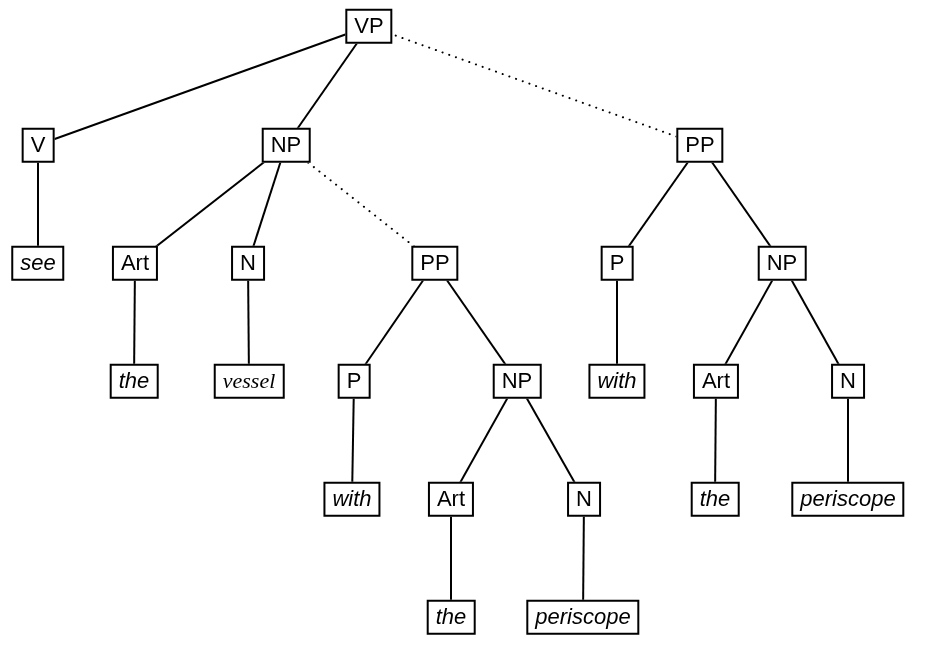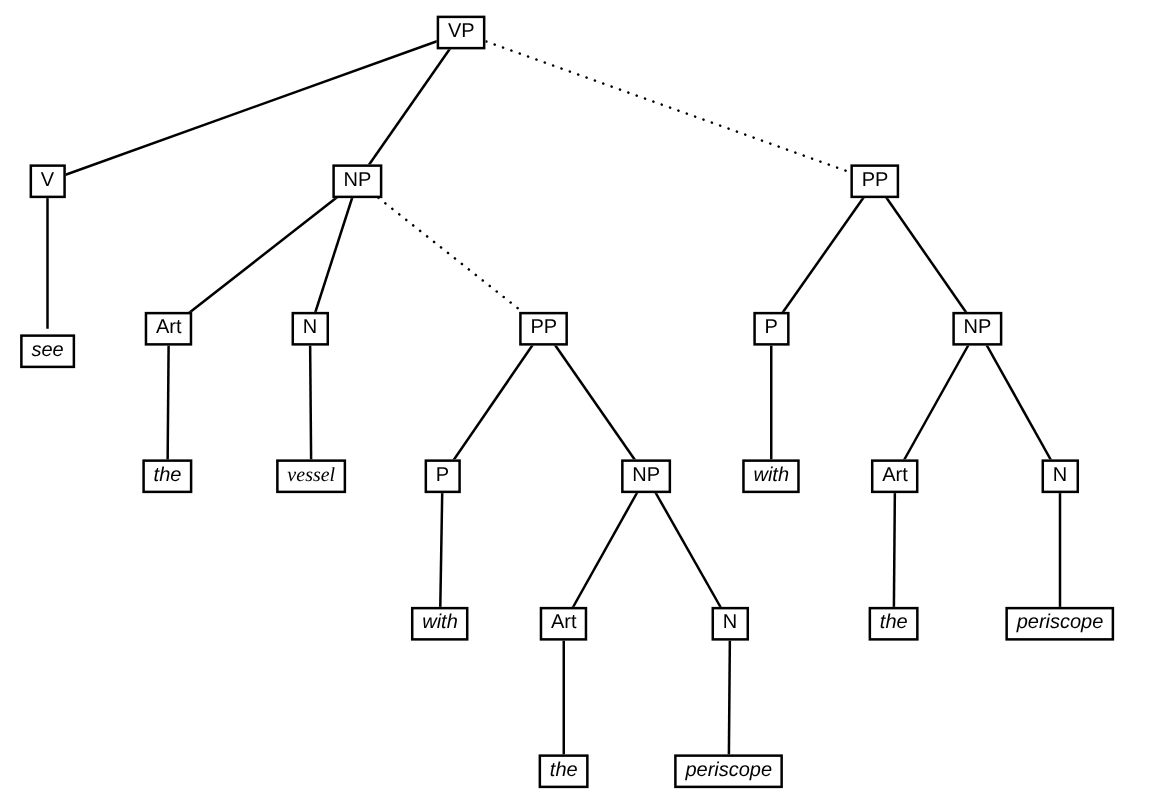--- a/index.html
+++ b/index.html
@@ -31,21 +31,21 @@
     stroke-dasharray: 0.1 7;
     stroke-linecap: round;
     stroke-width: 2;
   }
   .node {
     position: absolute;
     transform: translate(-50%, -50%);
     border: 2px solid #000000;
     background: #ffffff;
     color: #000000;
-    font-size: 16px;
+    font-size: 22px;
     line-height: 1.25;
     padding: 1px 7px 2px 7px;
     white-space: nowrap;
     text-align: center;
     box-sizing: border-box;
   }
   .node.italic {
     font-style: italic;
   }
 </style>
@@ -76,21 +76,21 @@
       <line x1="782" y1="263" x2="716" y2="381" class="edge"></line>
       <line x1="782" y1="263" x2="848" y2="381" class="edge"></line>
       <line x1="716" y1="381" x2="715" y2="499" class="edge"></line>
       <line x1="848" y1="381" x2="848" y2="499" class="edge"></line>
     </svg>
   <div id="nodes-layer">
       <div class="node" style="left: 369px; top: 26px;">VP</div>
       <div class="node" style="left: 38px; top: 145px;">V</div>
       <div class="node" style="left: 286px; top: 145px;">NP</div>
       <div class="node" style="left: 700px; top: 145px;">PP</div>
-      <div class="node italic" style="left: 38px; top: 263px; margin-top: 18px;">see</div>
+      <div class="node italic" style="left: 38px; top: 263px;">see</div>
       <div class="node" style="left: 135px; top: 263px;">Art</div>
       <div class="node" style="left: 248px; top: 263px;">N</div>
       <div class="node" style="left: 435px; top: 263px;">PP</div>
       <div class="node" style="left: 617px; top: 263px;">P</div>
       <div class="node" style="left: 782px; top: 263px;">NP</div>
       <div class="node italic" style="left: 134px; top: 381px;">the</div>
       <div class="node italic" style="left: 249px; top: 381px; font-family: Liberation Serif, serif;">vessel</div>
       <div class="node" style="left: 354px; top: 381px;">P</div>
       <div class="node" style="left: 517px; top: 381px;">NP</div>
       <div class="node italic" style="left: 617px; top: 381px;">with</div>

